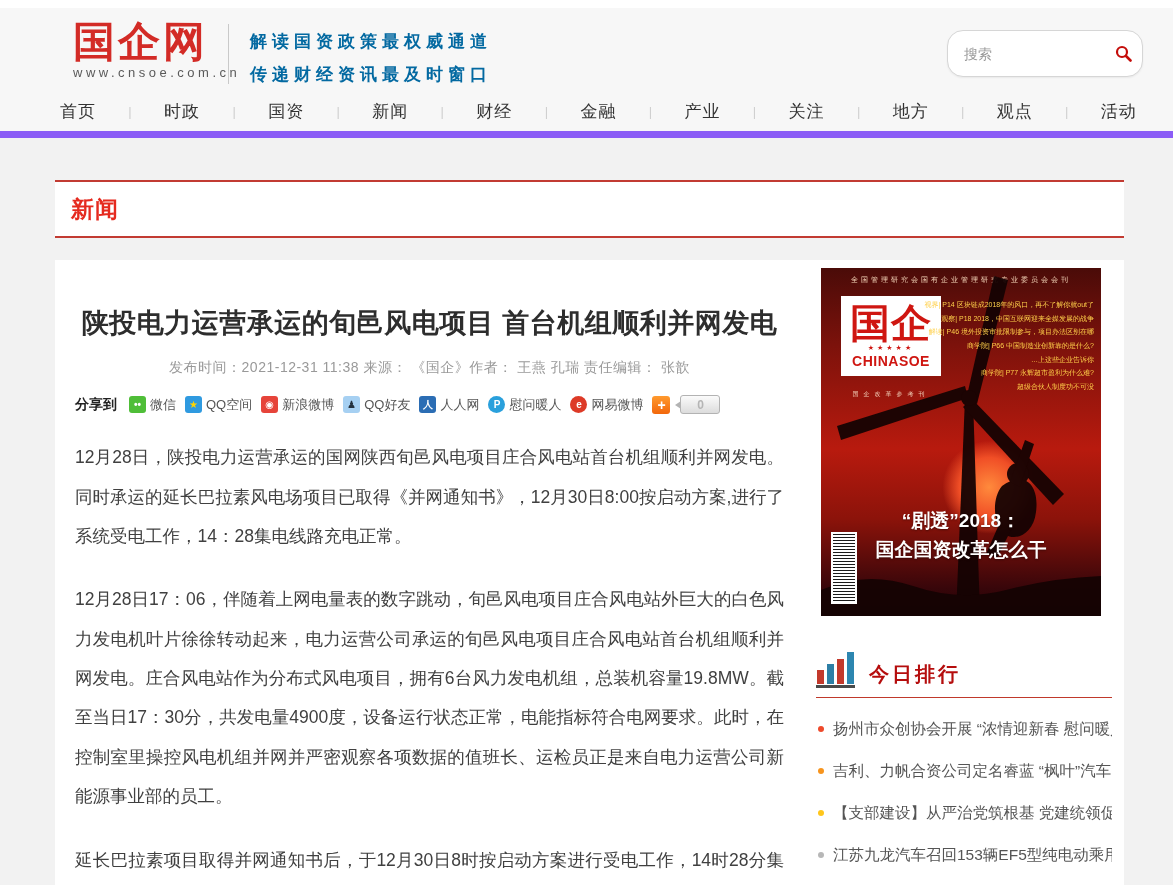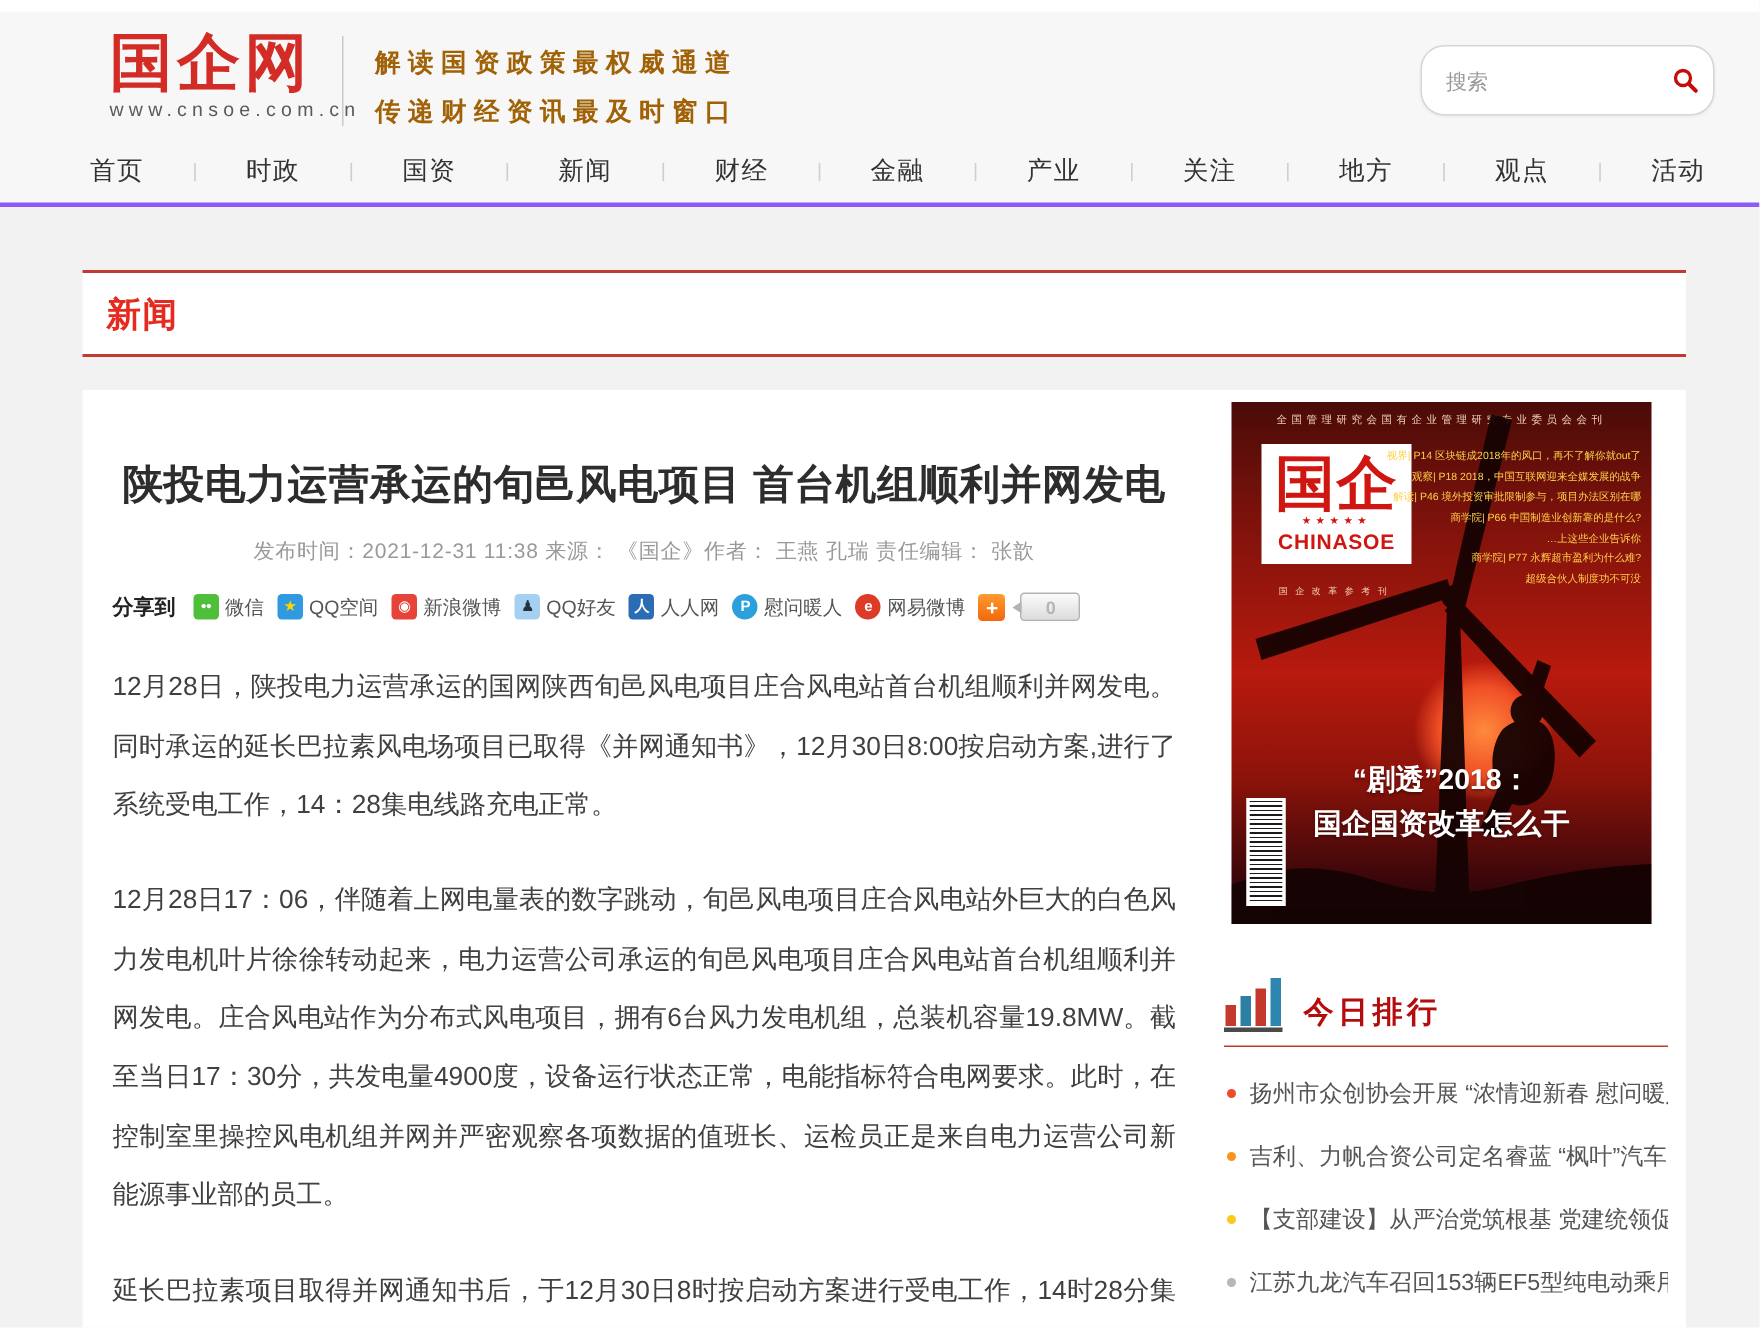--- a/index.html
+++ b/index.html
@@ -10,29 +10,29 @@
     font-family:"Liberation Sans","DejaVu Sans",sans-serif;
     color:#333;
   }
   
   .topstrip { height:8px; background:#ffffff; }
   .header { position:relative; height:84px; background:#f7f7f7; }
   .logo-block { position:absolute; left:73px; top:12px; }
   .logo-text { font-size:42px; font-weight:bold; color:#d32b26; letter-spacing:3px; line-height:1.05; }
   .logo-url  { font-size:13px; color:#5a5a5a; letter-spacing:3.5px; margin-top:1px; }
   .logo-divider { position:absolute; left:228px; top:16px; width:1px; height:60px; background:#c9c9c9; }
-  .tagline { position:absolute; left:250px; top:17px; font-size:17px; font-weight:bold; color:#a16207; letter-spacing:5px; line-height:1.95; }
+  .tagline { position:absolute; left:250px; top:17px; font-size:17px; font-weight:bold; color:#0369a1; letter-spacing:5px; line-height:1.95; }
   .search-box { position:absolute; right:30px; top:22px; width:196px; height:47px;
     background:#fff; border:1px solid #d6d6d6; border-radius:16px;
     box-shadow:0 1px 2px rgba(0,0,0,0.06); display:flex; align-items:center; padding:0 10px 0 14px; }
   .search-box input { border:none; outline:none; flex:1; font-size:14px; color:#333; background:transparent; min-width:0; }
   .search-box input::placeholder { color:#999; }
   .search-btn { background:none; border:none; padding:0; cursor:pointer; display:flex; align-items:center; }
   
-  .nav { height:46px; background:#f7f7f7; border-bottom:3px solid #8b5cf6;
+  .nav { height:46px; background:#f7f7f7; border-bottom:7px solid #8b5cf6;
     display:flex; align-items:center; justify-content:space-between; padding:0 36px 0 60px; }
   .nav-item { font-size:17px; color:#333; text-decoration:none; letter-spacing:1px; }
   .nav-sep { color:#cfcfcf; font-size:13px; }
   
   .page { width:1069px; margin-left:55px; }
   .section-head { margin-top:42px; background:#ffffff;
     border-top:2px solid #c23b32; border-bottom:2px solid #c23b32; padding:12px 0 11px 16px; }
   .section-title { color:#e52a1f; font-size:23px; font-weight:bold; letter-spacing:1px; }
   .main { margin-top:22px; background:#ffffff; display:flex; padding:6px 12px 0 20px; height:631px; overflow:hidden; }
   

